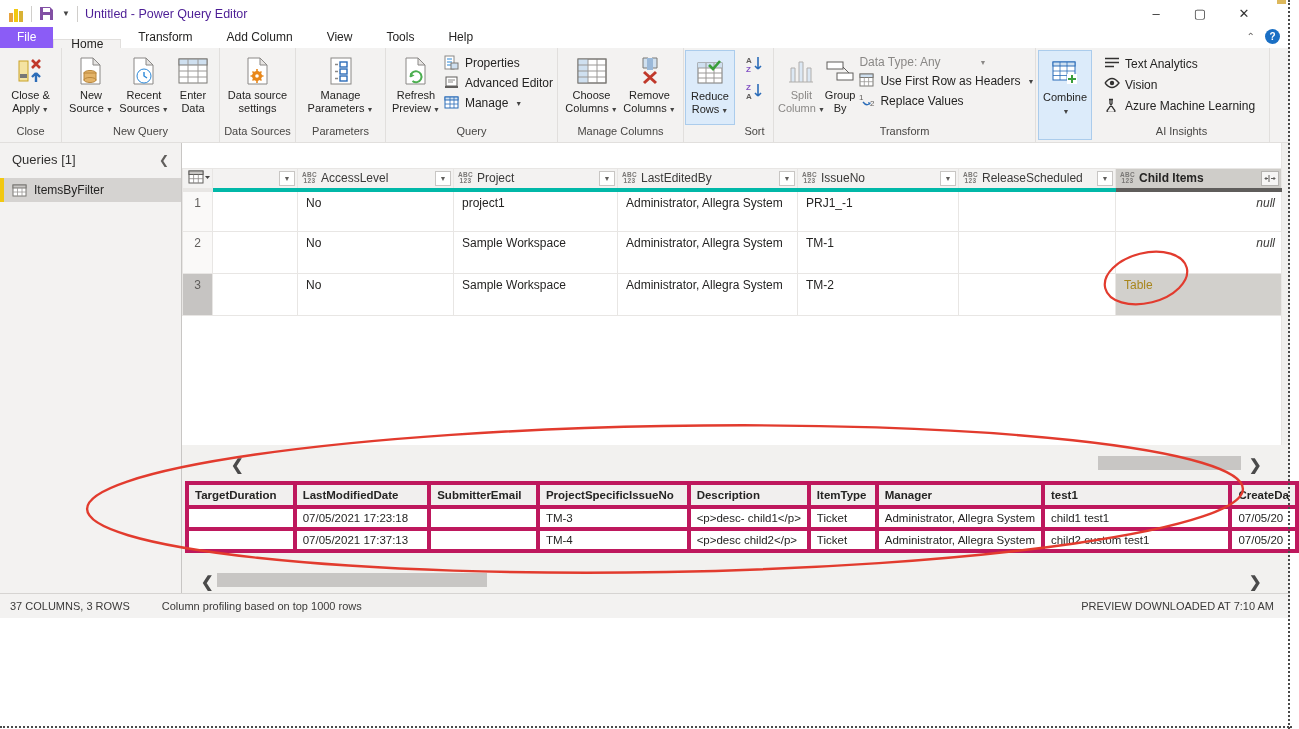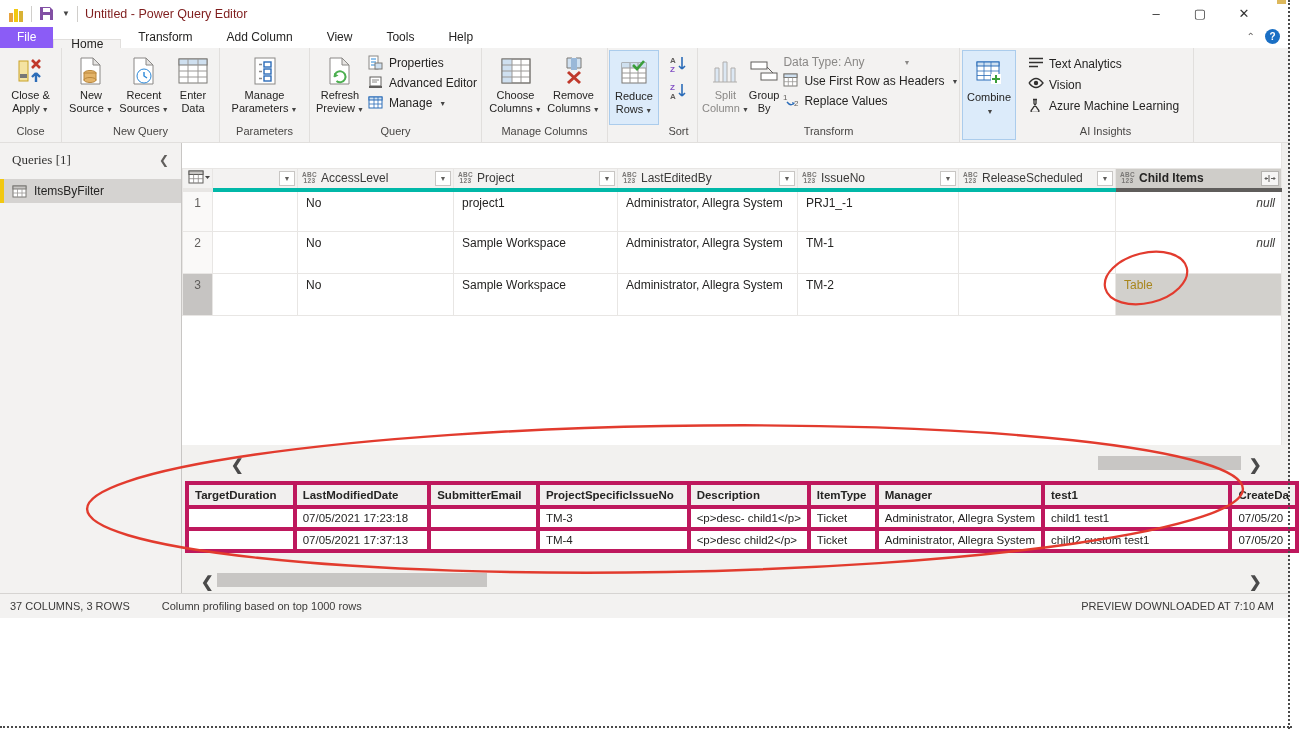--- a/index.html
+++ b/index.html
@@ -7,21 +7,21 @@
   .app {
     position:relative; width:1299px; height:729px; background:#fff;
     font-family:"Liberation Sans", sans-serif; font-size:12px; color:#252423;
     overflow:hidden;
   }
 
   
   .titlebar { position:absolute; left:0; top:0; width:1290px; height:27px; background:#fff; }
   .tb-left { position:absolute; left:8px; top:3px; display:flex; align-items:center; gap:7px; height:21px; }
   .tb-sep { width:1px; height:16px; background:#d0cecb; }
-  .tb-title { font-size:12.5px; color:#7f1d1d; }
+  .tb-title { font-size:12.5px; color:#4c1d95; }
   .tb-caret { font-size:8px; color:#444; }
   .win-controls { position:absolute; right:24px; top:0; display:flex; }
   .win-btn { width:44px; height:26px; display:flex; align-items:center; justify-content:center; font-size:13px; color:#333; }
 
   
   .menubar { position:absolute; left:0; top:27px; width:1290px; height:21px; background:#fff; display:flex; }
   .mtab { padding:2px 17px 3px 17px; font-size:12px; color:#252423; display:flex; align-items:center; }
   .mtab.file { background:#8b5cf6; color:#fff; }
   .mtab.active { background:#f3f2f1; border:1px solid #e1dfdd; border-bottom:none;margin-top:12px; }
   .menu-right { position:absolute; right:10px; top:2px; display:flex; gap:10px; align-items:center; }
@@ -39,21 +39,21 @@
   .bb .bl { font-size:11px; line-height:12.5px; text-align:center; color:#252423; }
   .caret { font-size:7px; color:#444; margin-left:2px; }
   .smallcol { display:flex; flex-direction:column; padding-top:5px; gap:4px; }
   .sb { display:flex; align-items:center; gap:5px; font-size:12px; color:#252423; white-space:nowrap; }
   .sb.gray { color:#8a8886;gap:37px; }
   .hl-box { background:#dcebfa; border:1px solid #abccec; }
   .icon16 { width:16px; height:16px; display:inline-block; }
 
   
   .qpane { position:absolute; left:0; top:143px; width:182px; height:450px; background:#f3f2f1; border-right:1px solid #c8c6c4; }
-  .qp-head { display:flex; justify-content:space-between; align-items:flex-end; padding:9px 12px 6px 12px; font-size:13px; color:#323130;font-family:Liberation Serif, serif; }
+  .qp-head { display:flex; justify-content:space-between; align-items:flex-end; padding:9px 12px 6px 12px; font-size:13px; color:#323130; }
   .qp-collapse { font-size:12px; color:#605e5c; }
   .qp-item { margin-top:5px; height:24px; background:#d5d3d1; display:flex; align-items:center; gap:7px; position:relative; padding-left:12px; }
   .qp-item .ybar { position:absolute; left:0; top:0; width:4px; height:100%; background:#f2c811; }
   .qp-item .ql { font-size:12px; color:#252423; }
 
   
   .content-white { position:absolute; left:182px; top:143px; width:1099px; height:302px; background:#fff; }
   .content-gray  { position:absolute; left:182px; top:445px; width:1108px; height:148px; background:#f2f1ef; }
   .vscroll { position:absolute; left:1281px; top:143px; width:9px; height:302px; background:#f0efed; border-left:1px solid #e6e4e2; }
 
@@ -197,20 +197,37 @@
                 <rect x="1" y="1" width="28" height="6" fill="#cfe0f0" stroke="#7a7874"></rect>
                 <path d="M1 13 h28 M1 19 h28 M10 1 v24 M20 1 v24" stroke="#9a9896"></path>
               </svg>
           </span>
           <span class="bl"><span>Enter Data</span></span>
         </div>
       </div>
       <div class="g-label">New Query</div>
     </div>
 
+    <div class="rgroup" style="width:76px;">
+      <div class="g-body" style="justify-content:center; width:100%;">
+        <div class="bb" style="width:70px;">
+          <span class="ric">
+            <svg width="28" height="30">
+                <path d="M4 2 h12 l7 7 v19 h-19 z" fill="#fff" stroke="#8a8886"></path>
+                <path d="M16 2 l7 7 h-7 z" fill="#e6e4e2" stroke="#8a8886"></path>
+                <circle cx="13" cy="20" r="5" fill="#e8871a"></circle>
+                <circle cx="13" cy="20" r="1.8" fill="#fff"></circle>
+                <path d="M13 13 v3 M13 24 v3 M6.5 20 h3 M16.5 20 h3 M8.5 15.5 l2 2 M15.5 22.5 l2 2 M17.5 15.5 l-2 2 M10.5 22.5 l-2 2" stroke="#e8871a" stroke-width="1.6"></path>
+              </svg>
+          </span>
+          <span class="bl">Data source settings</span>
+        </div>
+      </div>
+      <div class="g-label">Data Sources</div>
+    </div>
 
     <div class="rgroup" style="width:90px;">
       <div class="g-body" style="justify-content:center; width:100%;">
         <div class="bb" style="width:84px;">
           <span class="ric">
             <svg width="26" height="30">
                 <rect x="3" y="2" width="20" height="26" fill="#fff" stroke="#8a8886"></rect>
                 <rect x="12" y="6" width="7" height="5" fill="none" stroke="#2b6cb8" stroke-width="1.4"></rect>
                 <rect x="12" y="13" width="7" height="5" fill="none" stroke="#2b6cb8" stroke-width="1.4"></rect>
                 <rect x="12" y="20" width="7" height="5" fill="none" stroke="#2b6cb8" stroke-width="1.4"></rect>

